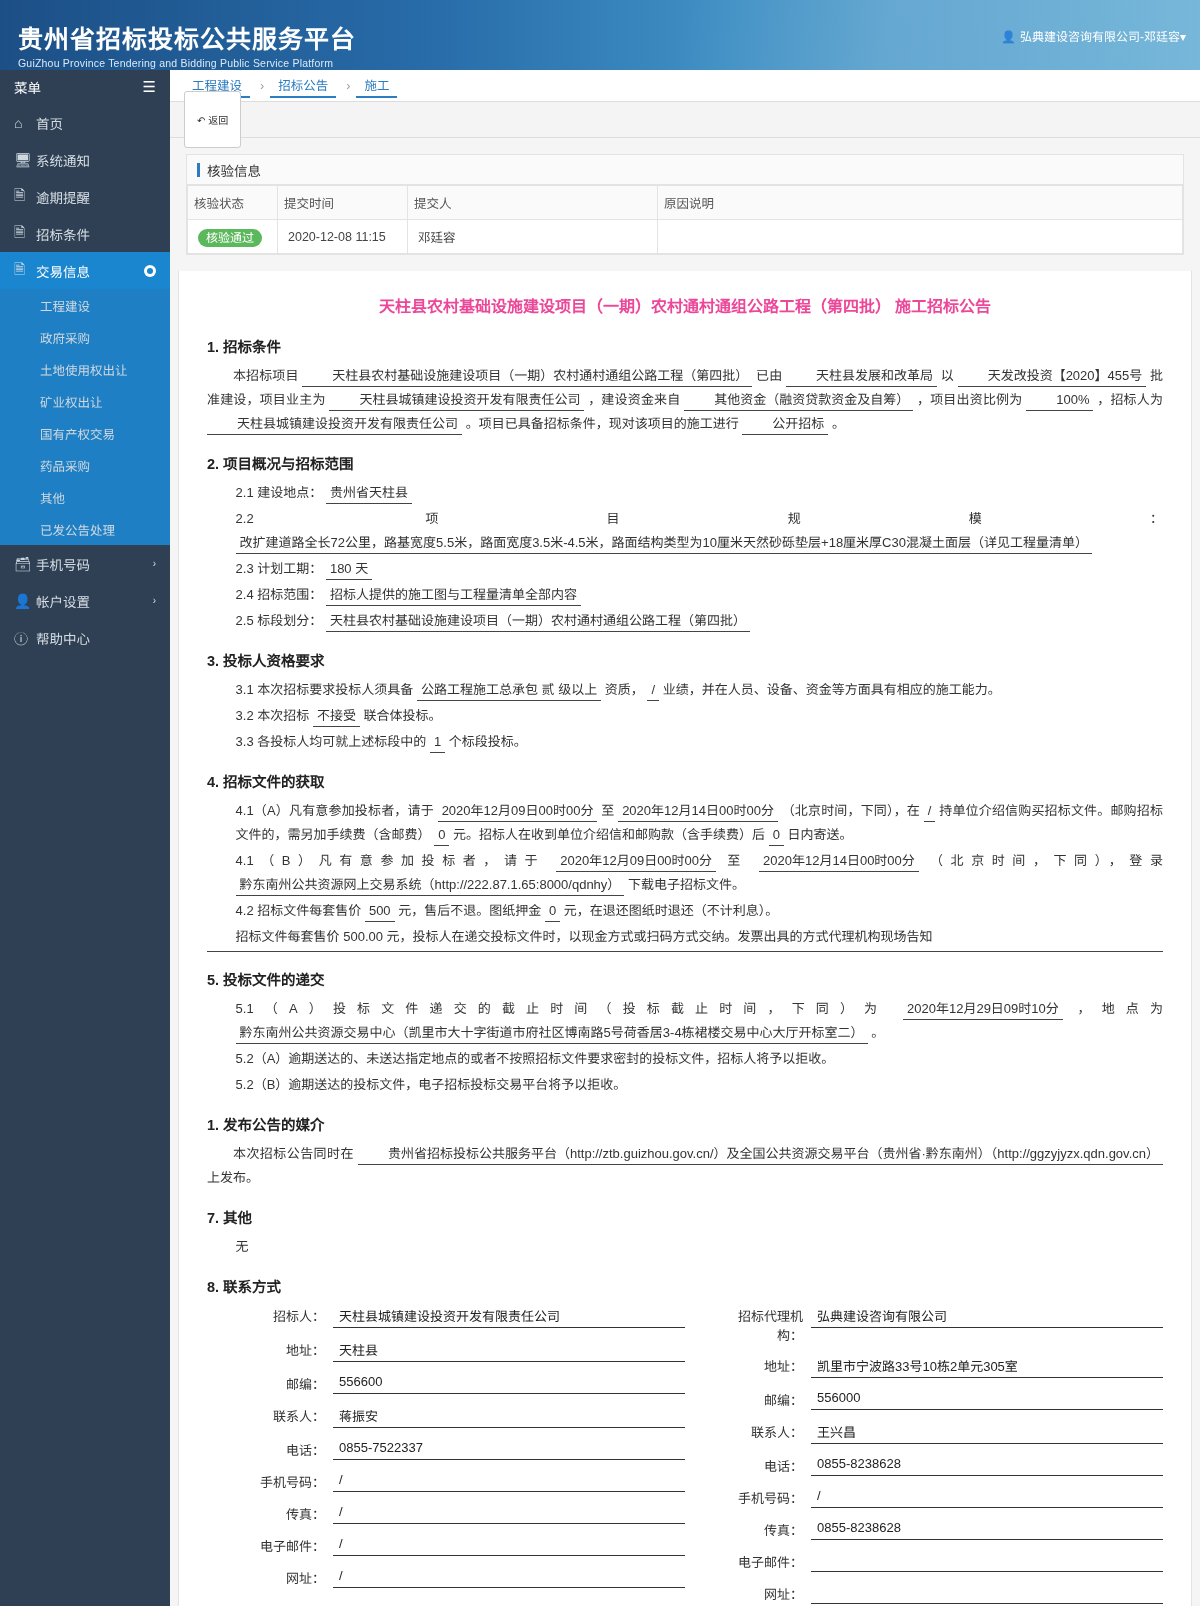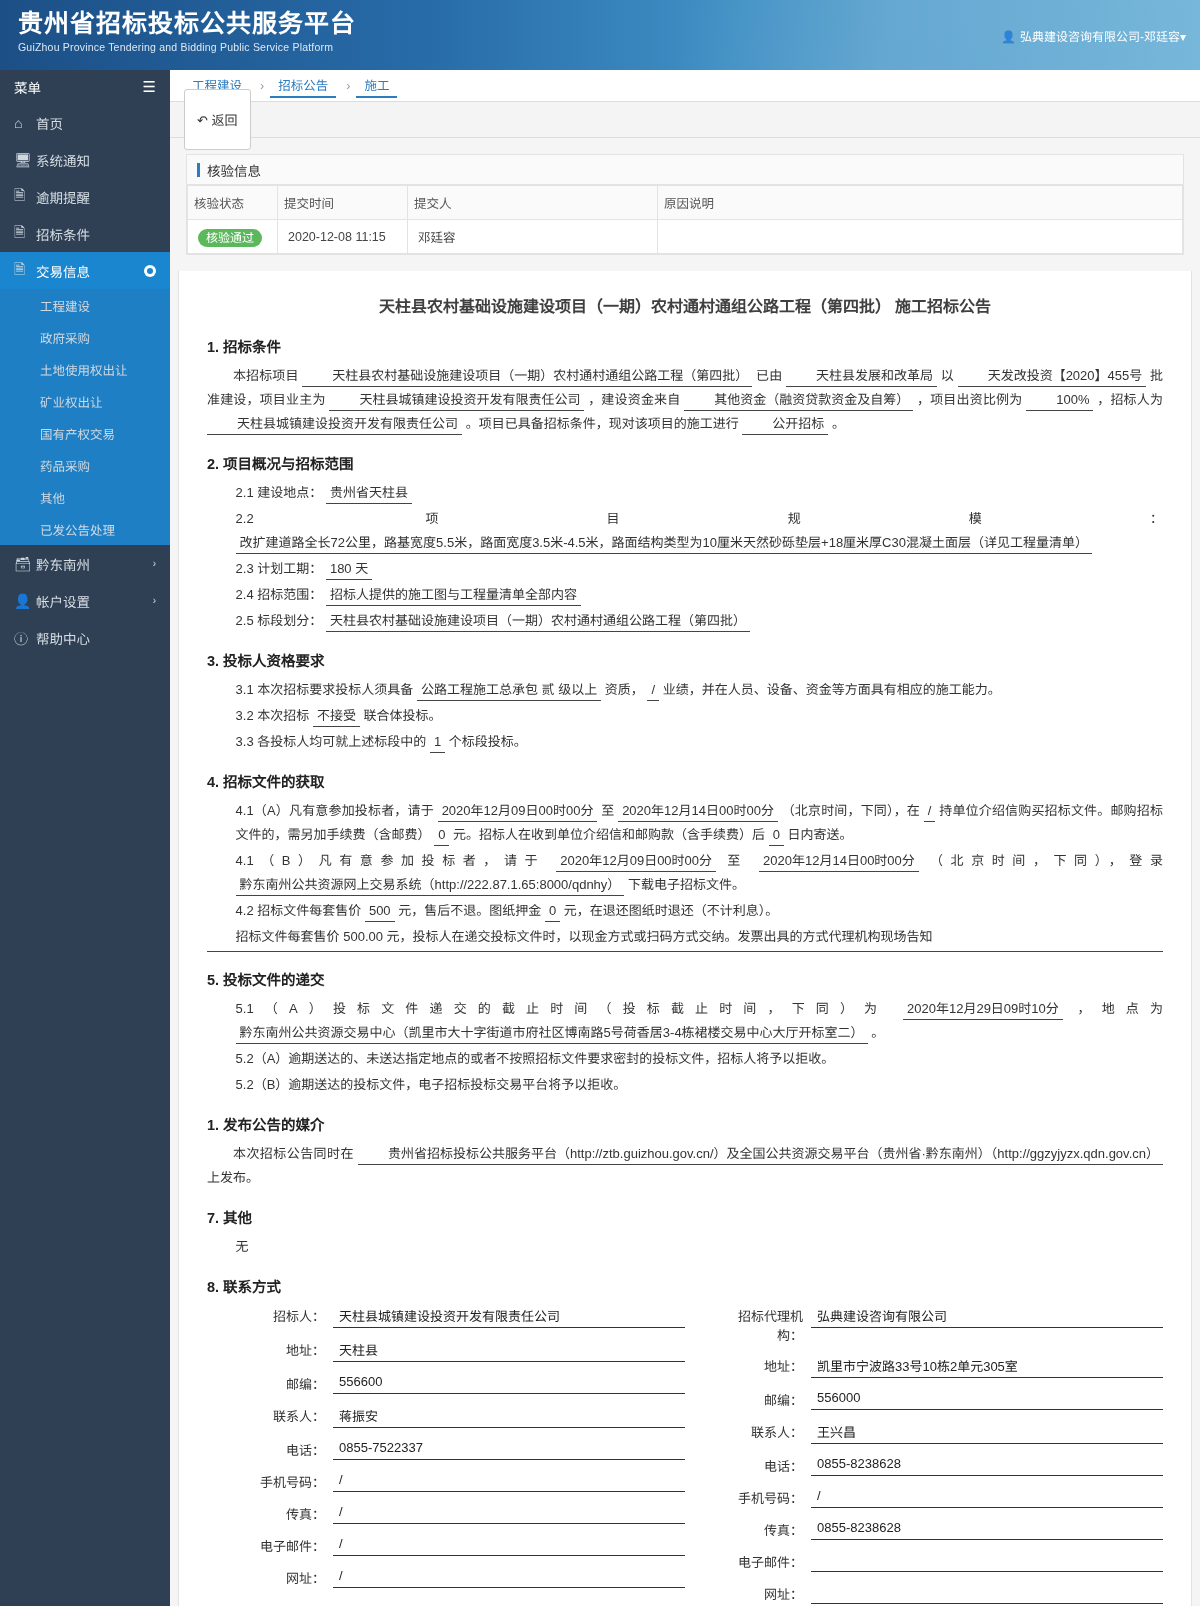--- a/index.html
+++ b/index.html
@@ -12,21 +12,21 @@
   
   .header {
     height:70px; width:1200px;
     background:linear-gradient(90deg,#1c4f86 0%,#276ba8 35%,#3f8fc4 60%,#6fb3d8 100%);
     position:relative; color:#fff; overflow:hidden;
   }
   .header:after{
     content:""; position:absolute; right:0; top:0; width:520px; height:70px;
     background:linear-gradient(100deg,rgba(255,255,255,0) 0%,rgba(255,255,255,.12) 40%,rgba(255,255,255,.05) 100%);
   }
-  .brand { position:absolute; left:18px; top:8px; }
+  .brand { position:absolute; left:18px; top:24px; }
   .brand .cn { font-size:25px; font-weight:bold; letter-spacing:1px; line-height:30px;}
   .brand .en { font-size:10.5px; letter-spacing:.2px; margin-top:3px; color:#dbe9f5;}
   .user-box{ position:absolute; right:14px; top:27px; font-size:12px; color:#fff;}
   .user-box .uicon{ display:inline-block; margin-right:4px;}
   
   .layout { display:flex; width:1200px; align-items:stretch; }
   .sidebar {
     width:170px; background:#2d3e50; color:#c9d3dc; min-height:1536px;
     position:relative;
     background-image:linear-gradient(180deg,#2f4considered 0%,#2f4054 0%,#2f4054 100%);
@@ -59,40 +59,40 @@
     height:32px; background:#fff; border-bottom:1px solid #ddd;
     display:flex; align-items:center; padding:0 14px; font-size:12.5px; color:#2b7cc0;
   }
   .crumbs .tag{ padding:2px 8px; border-bottom:2px solid #2b7cc0; margin-right:4px; }
   .crumbs .sep{ color:#999; margin:0 6px; }
   .toolbar{
     height:36px; background:#f4f4f4; border-bottom:1px solid #ddd;
     display:flex; align-items:center; padding:0 14px;
   }
   .btn-back{
-    border:1px solid #ccc; background:#fff; border-radius:3px; font-size:13px;
+    border:1px solid #ccc; background:#fff; border-radius:3px; font-size:10px;
     padding:20px 12px; cursor:pointer; color:#333;
   }
   .panel{ background:#fff; margin:16px; border:1px solid #e3e3e3; }
   .panel-title{
     height:30px; display:flex; align-items:center; padding-left:10px;
     font-size:13.5px; color:#333; border-bottom:1px solid #e3e3e3; background:#fafafa;
   }
   .panel-title .bar{ width:3px; height:14px; background:#2b7cc0; margin-right:7px; display:inline-block;}
   table.verify{ width:100%; border-collapse:collapse; font-size:12.5px;}
   table.verify th{
     background:#fafafa; font-weight:normal; text-align:left; padding:7px 6px;
     border:1px solid #e3e3e3; color:#555;
   }
   table.verify td{ padding:7px 10px; border:1px solid #e3e3e3; color:#444;}
   .badge-pass{ background:#5cb85c; color:#fff; padding:2px 8px; border-radius:9px; font-size:12px;}
   
   .doc{ background:#fff; margin:0 8px 8px; padding:14px 28px 30px; border:1px solid #e3e3e3; border-top:none;}
   .doc-title{
-    text-align:center; font-size:16px; font-weight:bold; color:#404040; margin:8px 0 18px;
+    text-align:center; font-size:16px; font-weight:bold; color:#ec4899; margin:8px 0 18px;
     font-family:"Liberation Serif","DejaVu Serif",serif;
   }
   .sec-h{ font-size:14.5px; font-weight:bold; margin:16px 0 8px; color:#222;}
   .p{ font-size:13px; line-height:24px; color:#333; text-align:justify; margin:2px 0;}
   .indent{ text-indent:2em; }
   .sub-l{ padding-left:2.2em; }
   .u{ border-bottom:1px solid #444; padding:0 4px; display:inline-block; line-height:20px;}
   .hr-line{ border-bottom:1px solid #444; height:1px; margin-top:2px;}
   
   .contacts{ display:flex; gap:40px; margin-top:10px; padding-left:40px;}
@@ -153,21 +153,21 @@
       <div class="sub-item">土地使用权出让</div>
       <div class="sub-item">矿业权出让</div>
       <div class="sub-item">国有产权交易</div>
       <div class="sub-item">药品采购</div>
       <div class="sub-item">其他</div>
       <div class="sub-item">已发公告处理</div>
     </div>
 
     <div class="s-item">
       <span class="ic">🗃</span>
-      <span>黔东南州</span>
+      <span>手机号码</span>
       <span class="chev">›</span>
     </div>
     <div class="s-item">
       <span class="ic">👤</span>
       <span>帐户设置</span>
       <span class="chev">›</span>
     </div>
     <div class="s-item">
       <span class="ic">ⓘ</span>
       <span>帮助中心</span>

